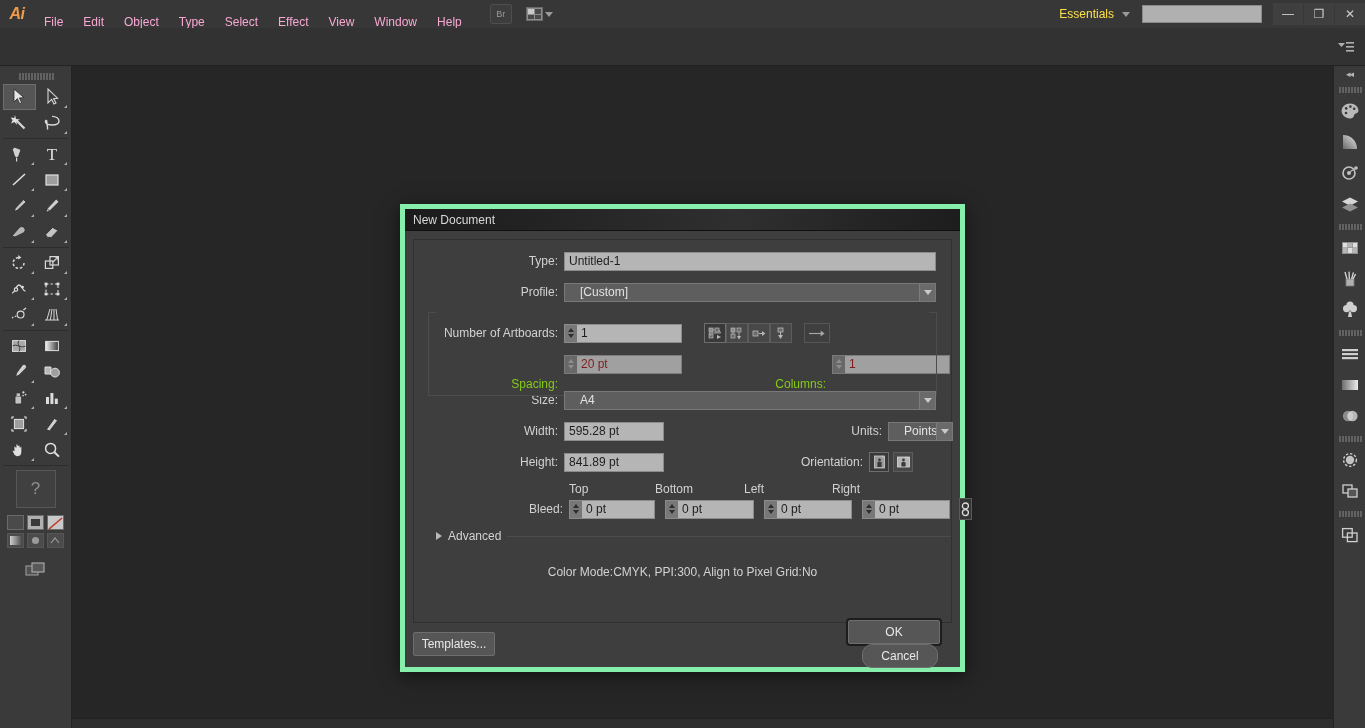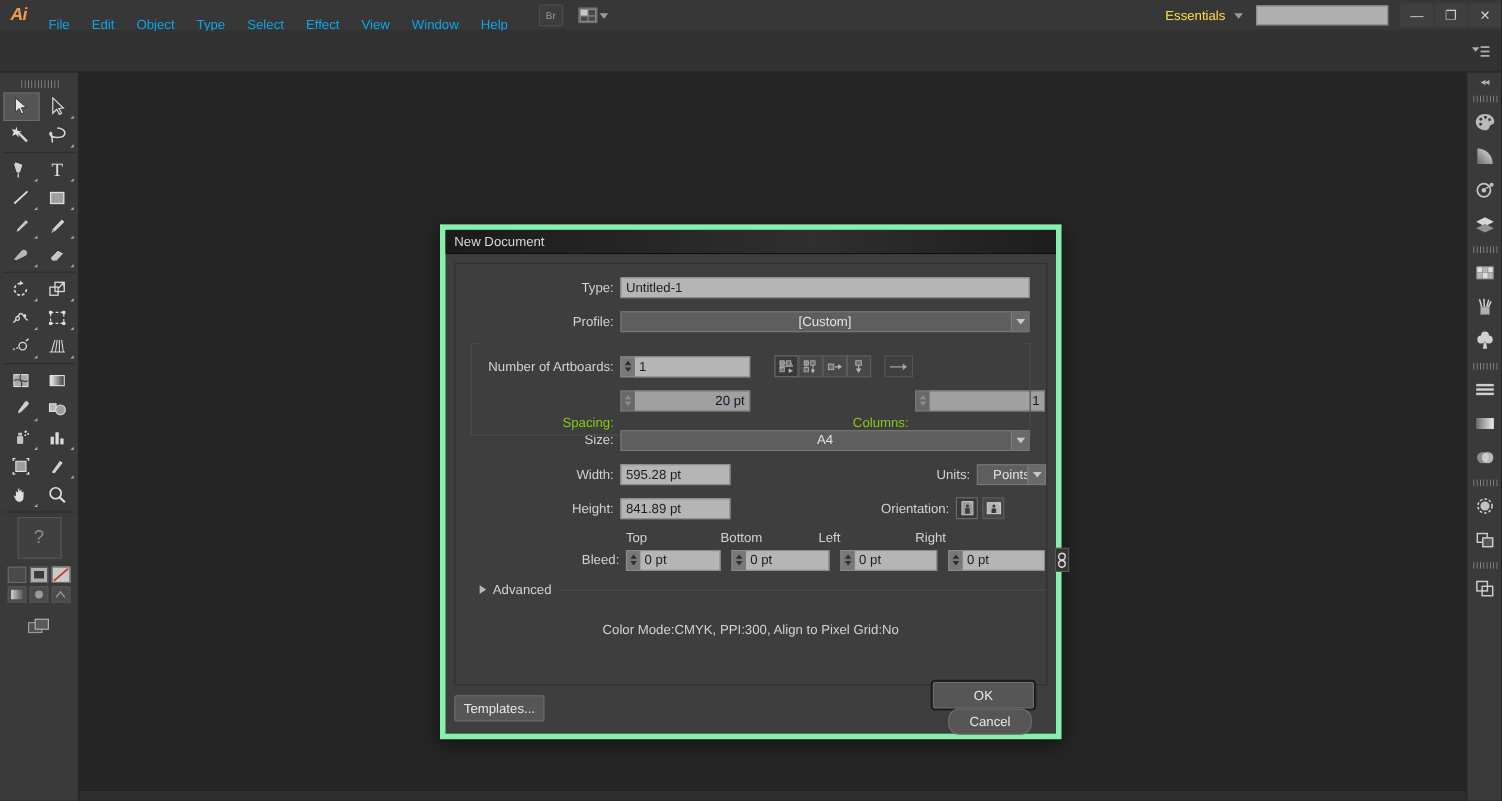--- a/index.html
+++ b/index.html
@@ -17,21 +17,21 @@
     background: #373737;
     display: flex; align-items: center;
   }
   #ai-logo {
     width: 34px; height: 28px; display: flex; align-items: center; justify-content: center;
     color: #f09a4b; font-size: 16px; font-weight: bold; font-style: italic;
     letter-spacing: -0.5px;
   }
   .menu-item {
     height: 28px; padding: 0 10px; display: flex; align-items: center;
-    color: #0ea5e9; font-size: 12px; white-space: nowrap; margin-top: 16px;
+    color: #f9a8d4; font-size: 12px; white-space: nowrap; margin-top: 16px;
   }
   #menu-tools { display: flex; align-items: center; margin-left: 18px; gap: 10px; }
   .tb-btn {
     height: 20px; display: flex; align-items: center; justify-content: center;
     border: 1px solid #4e4e4e; background: #3d3d3d; border-radius: 2px;
     color: #9a9a9a; font-size: 9px; padding: 0 4px;
   }
   #br-btn { width: 22px; }
   #arrange-btn { width: 36px; gap: 2px; border: none; background: transparent; }
   .grid-ico {
@@ -179,24 +179,24 @@
   .lbl {
     color: #d2d2d2; font-size: 12px; text-align: right; flex: 0 0 auto;
     padding-right: 6px;
   }
   .lbl.dim { color: #84cc16; margin-top: 40px; }
   .txt-field {
     background: #b5b5b5; border: 1px solid #8b8b8b; height: 19px;
     color: #1e1e1e; font-size: 12px; font-family: "Liberation Sans", sans-serif;
     padding: 0 4px; outline: none; line-height: 17px;
   }
-  .txt-field.dim { background: #a0a0a0; color: #0f172a; border-color: #7d7d7d; text-align: right; }
+  .txt-field.dim { background: #a0a0a0; color: #7f1d1d; border-color: #7d7d7d; }
   .combo {
     position: relative; background: #5e5e5e; border: 1px solid #787878; height: 19px;
-    color: #e2e2e2; font-size: 12px; display: flex; align-items: center; padding: 0 4px; justify-content: center;
+    color: #e2e2e2; font-size: 12px; display: flex; align-items: center; padding: 0 15px;
   }
   .combo .arrow {
     position: absolute; right: 0; top: 0; bottom: 0; width: 16px;
     background: #6a6a6a; border-left: 1px solid #7d7d7d;
     display: flex; align-items: center; justify-content: center;
   }
   .combo .arrow i {
     width: 0; height: 0; border-left: 4px solid transparent; border-right: 4px solid transparent;
     border-top: 5px solid #c9c9c9;
   }

